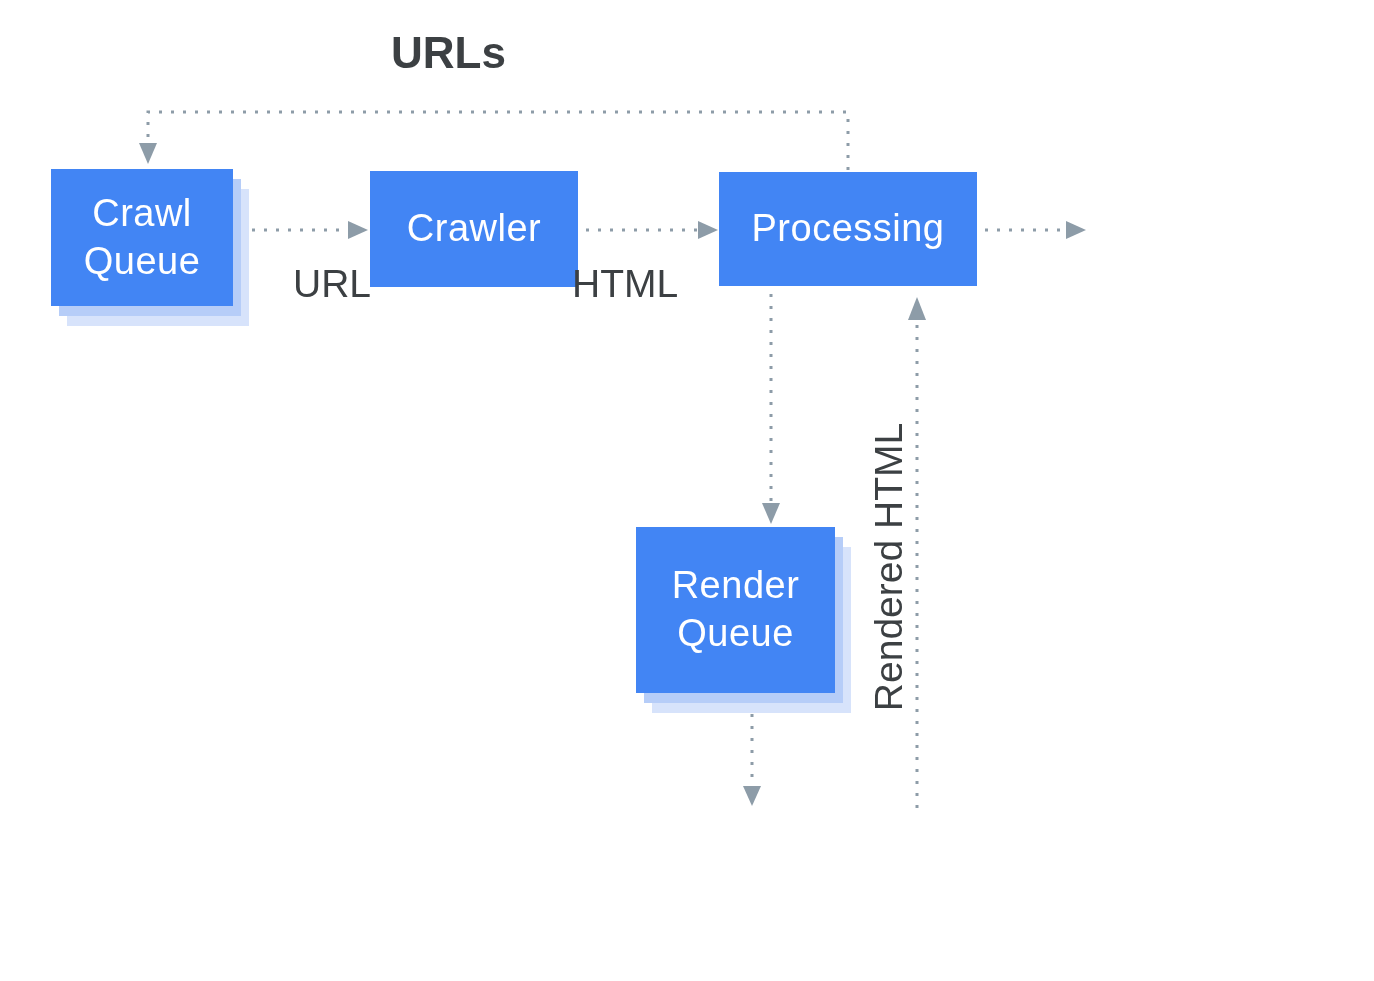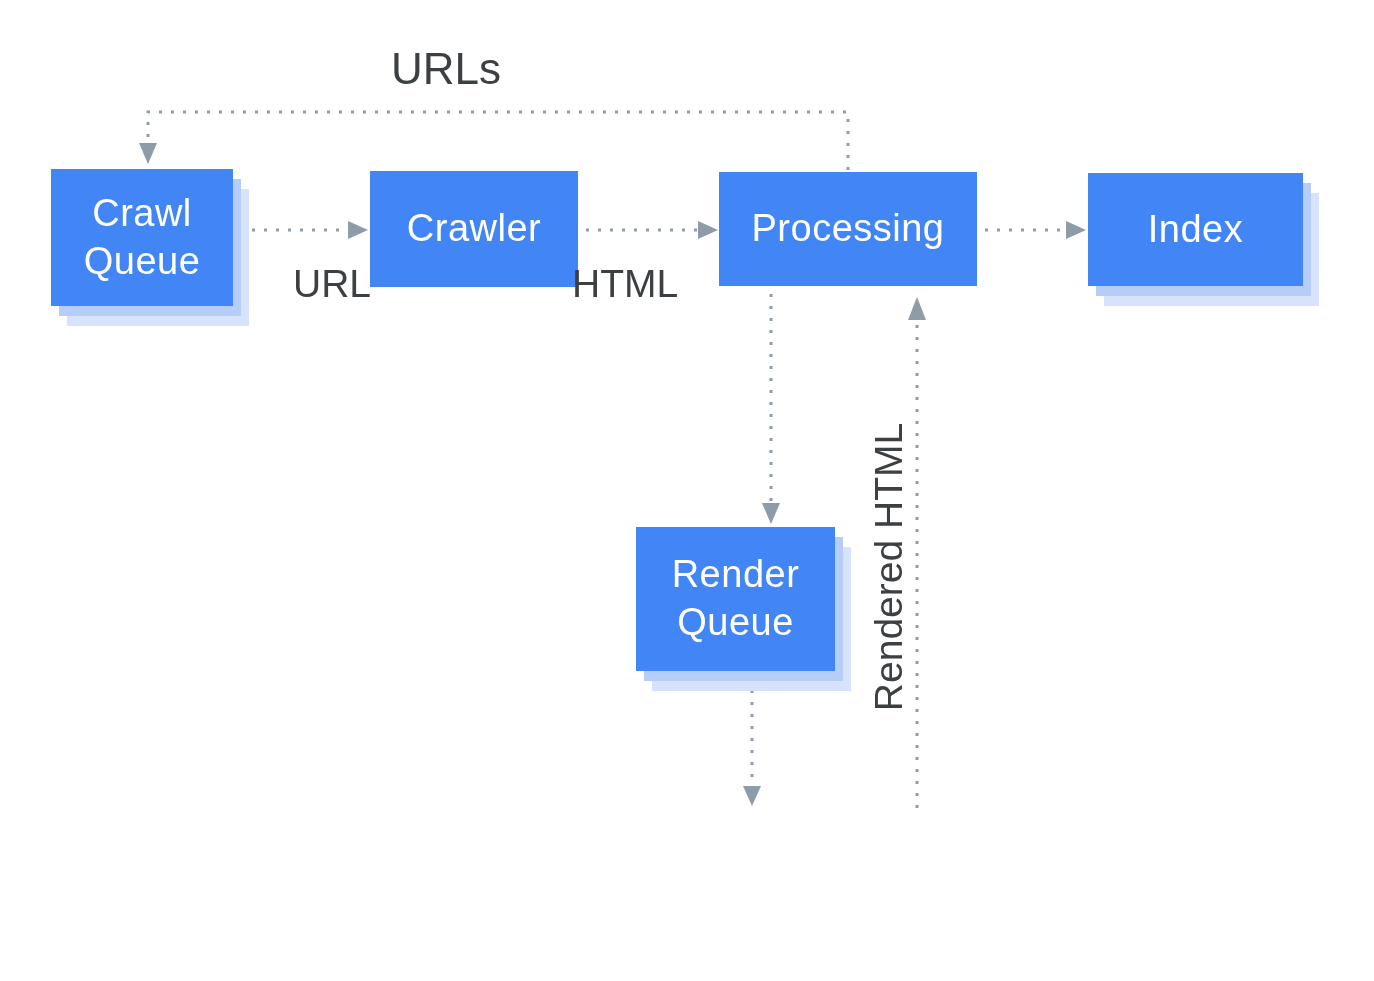--- a/index.html
+++ b/index.html
@@ -108,30 +108,27 @@
   </div>
 
   <div class="node" style="left:370px; top:171px; width:208px; height:116px;">
     <span>Crawler</span>
   </div>
 
   <div class="node" style="left:719px; top:172px; width:258px; height:114px;">
     <span>Processing</span>
   </div>
 
-  <div class="node shadowed" style="left:1088px; top:173px; width:215px; height:113px;">
-    <span>Index</span>
-  </div>
 
-  <div class="node shadowed" style="left:636px; top:527px; width:199px; height:144px;">
+  <div class="node shadowed" style="left:636px; top:527px; width:199px; height:166px;">
     <span>Render Queue</span>
   </div>
 
 
-  <div class="edge-label big" style="left:391px; top:44px;">URLs</div>
+  <div class="edge-label big" style="left:391px; top:28px;font-weight:bold;">URLs</div>
 
   <div class="edge-label" style="left:273px; top:262px;margin-left:20px;">URL</div>
 
   <div class="edge-label" style="left:572px; top:262px;">HTML</div>
 
   <div class="edge-label vertical" style="left:739px; top:543px;">Rendered HTML</div>
 
 </div>
 
 </body></html>

